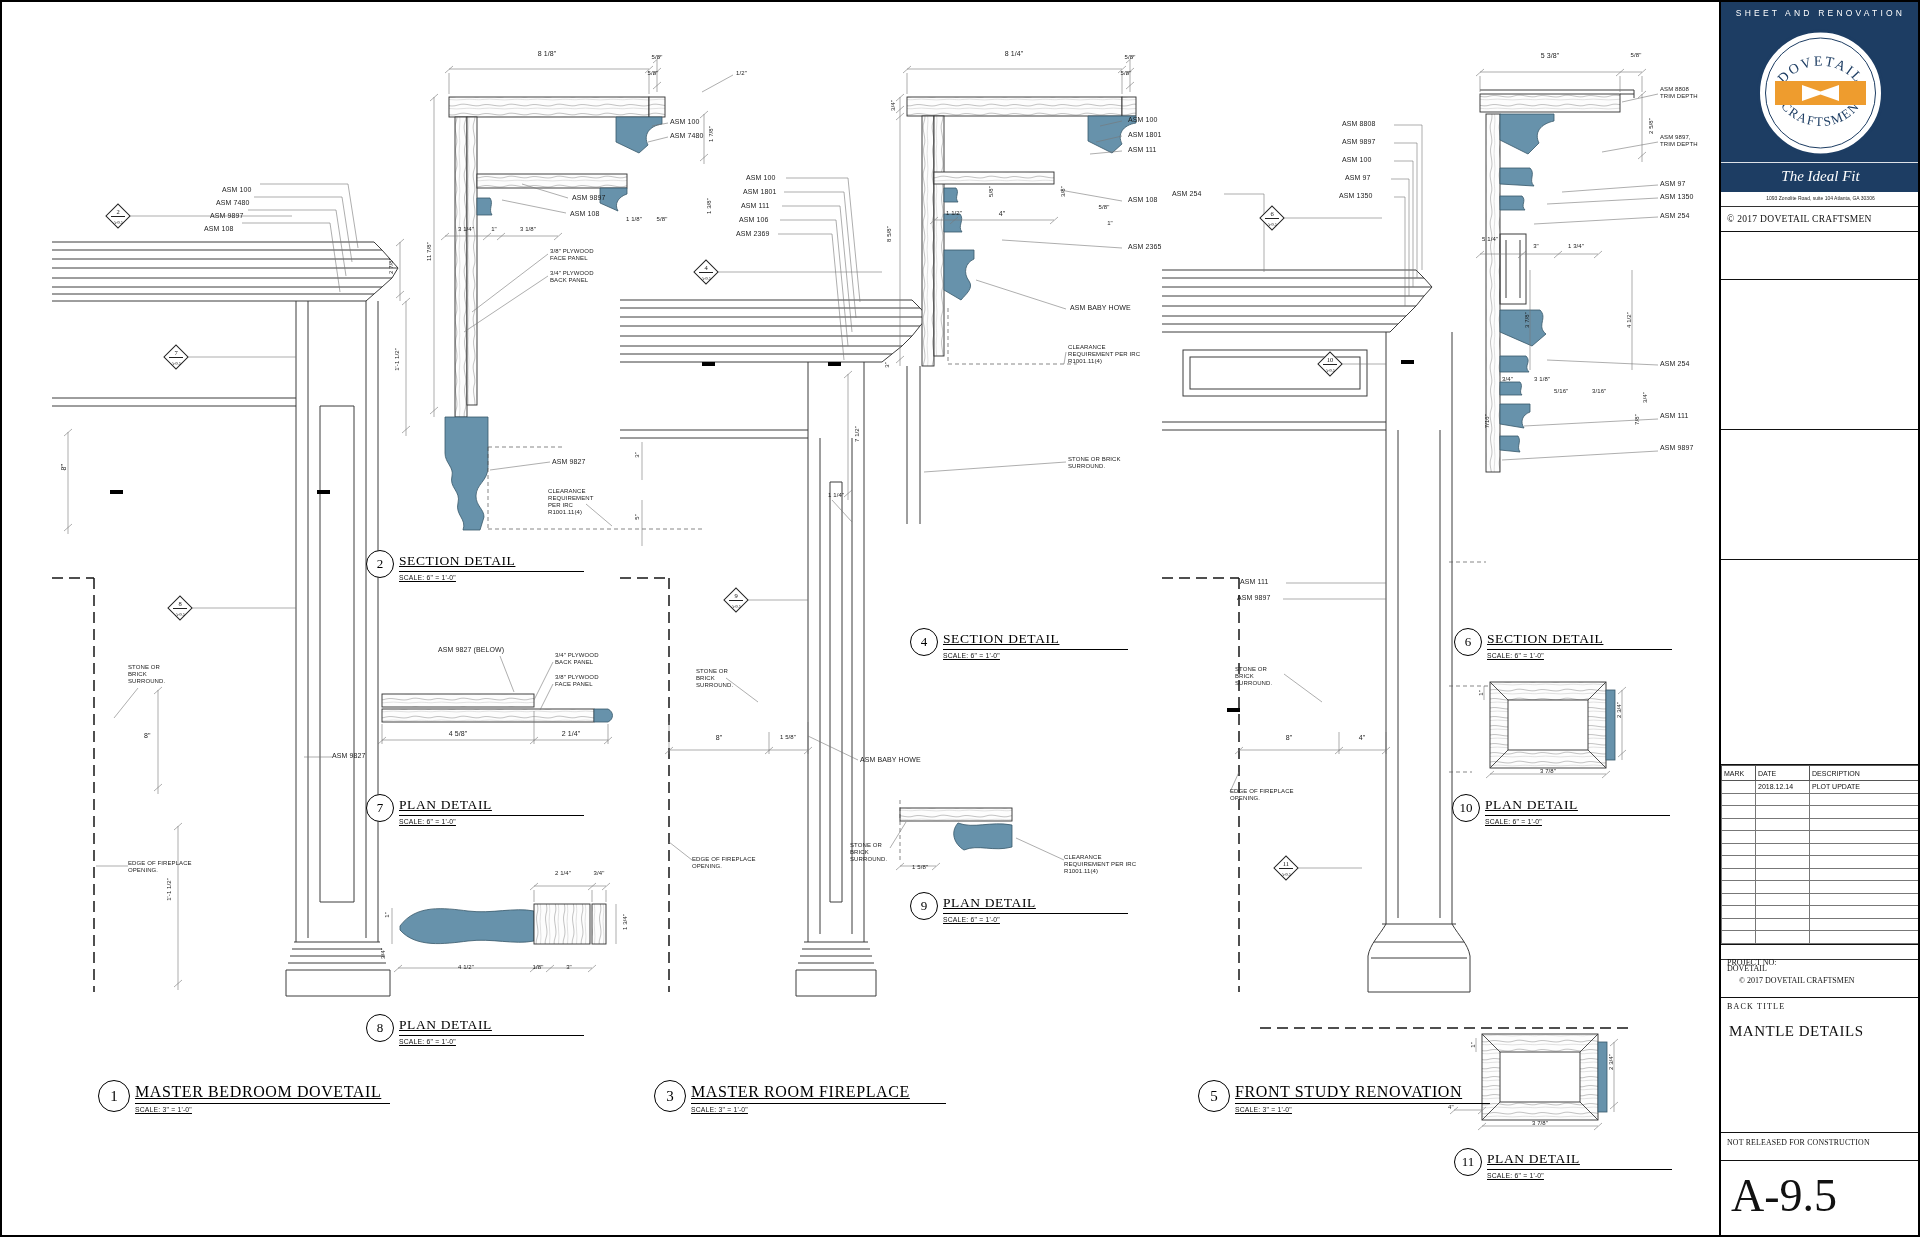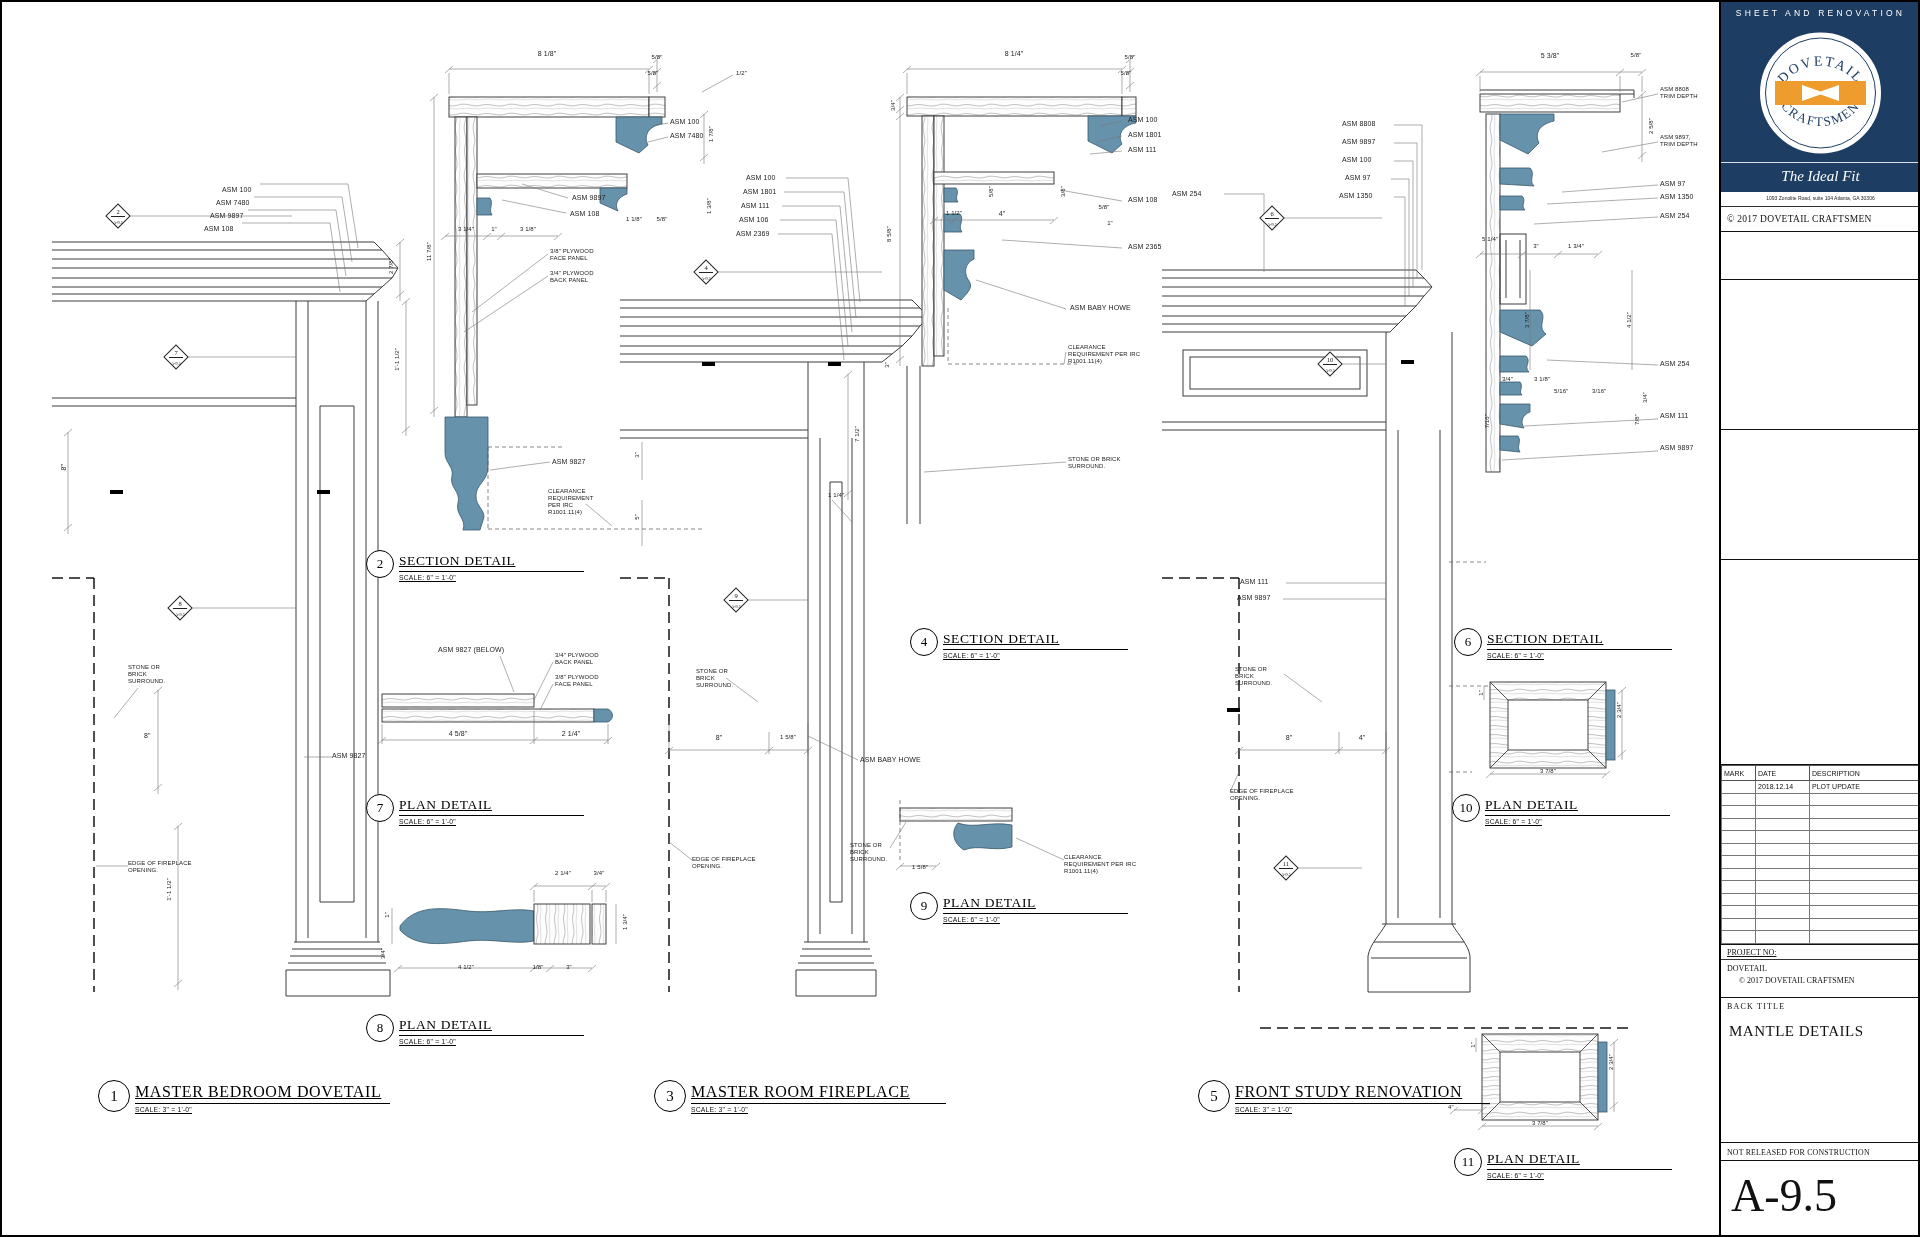--- a/index.html
+++ b/index.html
@@ -37,27 +37,27 @@
               display:flex;align-items:center;justify-content:center;font:italic 15px "Liberation Serif",serif;}
   .tb-address{height:15px;flex:none;font-family:"Liberation Sans",sans-serif;font-size:5px;color:#222;text-align:center;
               padding-top:3px;box-sizing:border-box;border-bottom:1px solid #333;}
   .tb-copy1{height:25px;flex:none;display:flex;align-items:center;padding-left:6px;font-size:9.5px;letter-spacing:.3px;
             border-bottom:1.5px solid #111;box-sizing:border-box;}
   .tb-box{flex:none;border-bottom:1.4px solid #111;box-sizing:border-box;}
   .bA{height:48px;} .bB{height:150px;} .bC{height:130px;} .bD{height:205px;}
   table.rev{width:100%;border-collapse:collapse;table-layout:fixed;font-family:"Liberation Sans",sans-serif;}
   table.rev th{font-size:7px;font-weight:normal;text-align:left;border:.7px solid #555;height:14px;padding:0 2px;}
   table.rev td{font-size:7px;border:.6px solid #777;height:11.5px;padding:0 2px;overflow:hidden;white-space:nowrap;}
-  .tb-proj1{height:16px;flex:none;font-size:8px;padding:3px 0 0 6px;box-sizing:border-box;border-top:1.4px solid #111;border-bottom:.8px solid #333;text-decoration:underline;}
+  .tb-proj1{height:16px;flex:none;font-size:8px;padding:13px 0 0 6px;box-sizing:border-box;border-top:1.4px solid #111;border-bottom:.8px solid #333;}
   .tb-proj2{height:38px;flex:none;font-size:8px;padding:3px 0 0 6px;box-sizing:border-box;border-bottom:1.4px solid #111;line-height:1.5;}
   .tb-proj2 .ind{padding-left:12px;}
   .tb-stlabel{height:17px;flex:none;font-size:8px;letter-spacing:1.2px;padding:4px 0 0 6px;box-sizing:border-box;}
   .tb-sheettitle{height:32px;flex:none;font-size:15px;letter-spacing:.5px;padding:8px 0 0 8px;box-sizing:border-box;}
   .tb-spacer{flex:1;}
-  .tb-nrfc{height:19px;flex:none;font-size:7.8px;letter-spacing:.2px;padding:5px 0 0 6px;box-sizing:border-box;
+  .tb-nrfc{height:29px;flex:none;font-size:7.8px;letter-spacing:.2px;padding:5px 0 0 6px;box-sizing:border-box;
            border-top:1.2px solid #111;border-bottom:1.2px solid #111;}
   .tb-number{height:74px;flex:none;font-size:46px;padding:8px 0 0 10px;box-sizing:border-box;}
 </style>
 </head>
 <body>
 
 <div class="sheet">
 
   <svg class="cad" width="1717" height="1233" viewBox="0 0 1717 1233">
     <defs>

